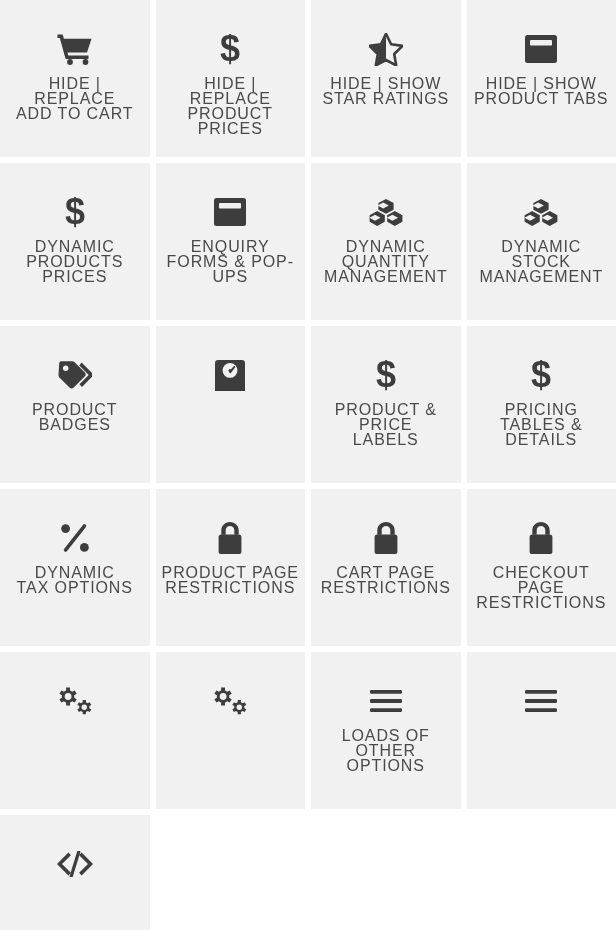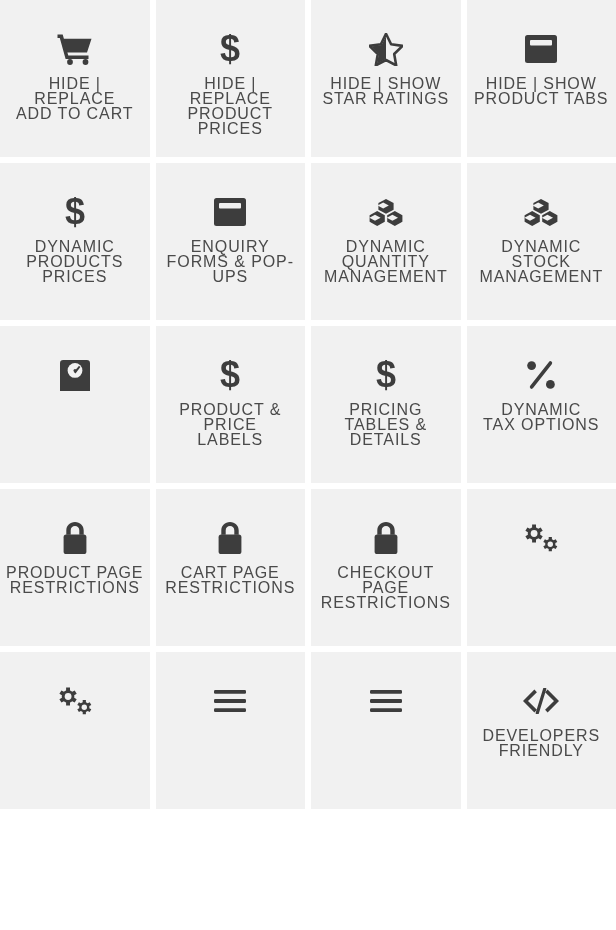--- a/index.html
+++ b/index.html
@@ -137,20 +137,30 @@
           <path d="M25.8 12.1l7.6 4.1v6.6L25.8 27l-7.6-4.2v-6.6z"></path>
           <path d="M14.2 3.6l5.6 3-5.6 3-5.6-3z" fill="#f1f1f1"></path>
           <path d="M5.4 15.7l5.6 3-5.6 3-5.6-3z" fill="#f1f1f1" transform="translate(0.6 0)"></path>
           <path d="M23 15.7l5.6 3-5.6 3-5.6-3z" fill="#f1f1f1" transform="translate(0.4 0)"></path>
         </svg>
       </div>
       <div class="card-label"><span>DYNAMIC STOCK</span><br><span>MANAGEMENT</span></div>
     </div>
     <div class="feature-card">
       <div class="card-icon">
+        <svg width="34" height="28" viewBox="0 0 34 28">
+          <path d="M1.2 2.3A2 2 0 013.2 0.3h11.3a3 3 0 012.1 0.9l10.1 10.1a3 3 0 010 4.2l-11 11a3 3 0 01-4.2 0L1.4 16.4a3 3 0 01-0.9-2.1z"></path>
+          <circle cx="7.7" cy="7.2" r="2.7" fill="#f1f1f1"></circle>
+          <path d="M23.6 1.5l10.2 10.2a3.1 3.1 0 010 4.4L24 25.9l-2.6-2.6 9.3-9.3-9.4-9.4z"></path>
+        </svg>
+      </div>
+      <div class="card-label"><span>PRODUCT</span><br><span>BADGES</span></div>
+    </div>
+    <div class="feature-card">
+      <div class="card-icon">
         <svg width="30" height="31" viewBox="0 0 30 31">
           <path d="M3.2 0h23.6a3.2 3.2 0 013.2 3.2V31H0V3.2A3.2 3.2 0 013.2 0z"></path>
           <circle cx="15" cy="10.4" r="7.4" fill="#f1f1f1"></circle>
           <path d="M19 5.8l-5.1 6.3 1.6 1.3 4.9-6.4z"></path>
           <circle cx="15" cy="10.4" r="1.5"></circle>
         </svg>
       </div>
     </div>
     <div class="feature-card">
       <div class="card-icon">
@@ -226,33 +236,33 @@
       </div>
     </div>
     <div class="feature-card">
       <div class="card-icon">
         <svg width="32" height="22" viewBox="0 0 32 22">
           <rect x="0" y="0" width="32" height="3.8" rx="1.2"></rect>
           <rect x="0" y="9.1" width="32" height="3.8" rx="1.2"></rect>
           <rect x="0" y="18.2" width="32" height="3.8" rx="1.2"></rect>
         </svg>
       </div>
+      <div class="card-label"><span>LOADS OF</span><br><span>OTHER OPTIONS</span></div>
     </div>
     <div class="feature-card">
       <div class="card-icon">
         <svg width="32" height="22" viewBox="0 0 32 22">
           <rect x="0" y="0" width="32" height="3.8" rx="1.2"></rect>
           <rect x="0" y="9.1" width="32" height="3.8" rx="1.2"></rect>
           <rect x="0" y="18.2" width="32" height="3.8" rx="1.2"></rect>
         </svg>
       </div>
     </div>
     <div class="feature-card">
       <div class="card-icon">
         <svg width="38" height="26" viewBox="0 0 38 26">
           <path d="M12.4 1.6l2.5 2.6L6 13l8.9 8.8-2.5 2.6L1 13z"></path>
           <path d="M25.6 1.6L37 13 25.6 24.4l-2.5-2.6L32 13l-8.9-8.8z"></path>
           <rect x="17.4" y="-1.2" width="3.2" height="28.4" rx="1.6" transform="rotate(17 19 13)"></rect>
         </svg>
       </div>
-      <div class="card-label"><span>DEVELOPERS</span><br><span>FRIENDLY</span></div>
     </div>
   </div>
 
 </body></html>

